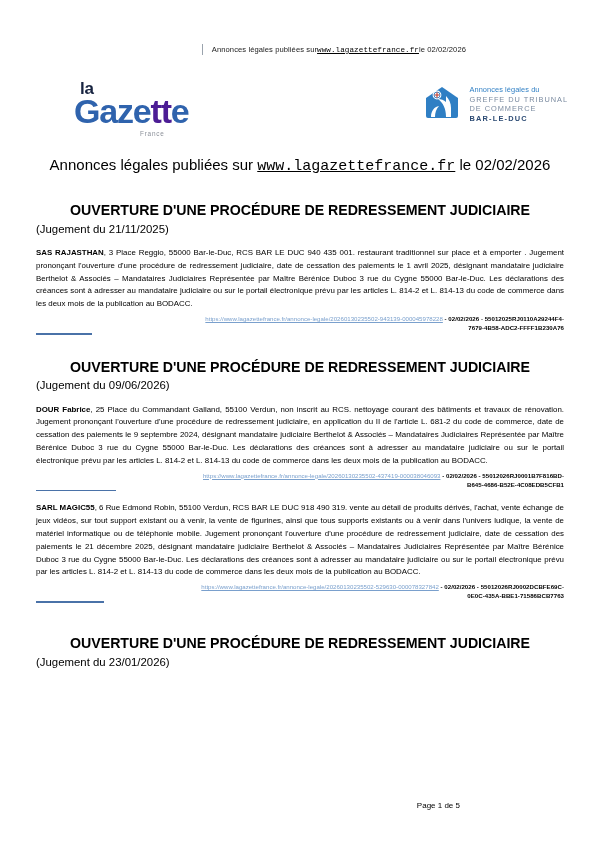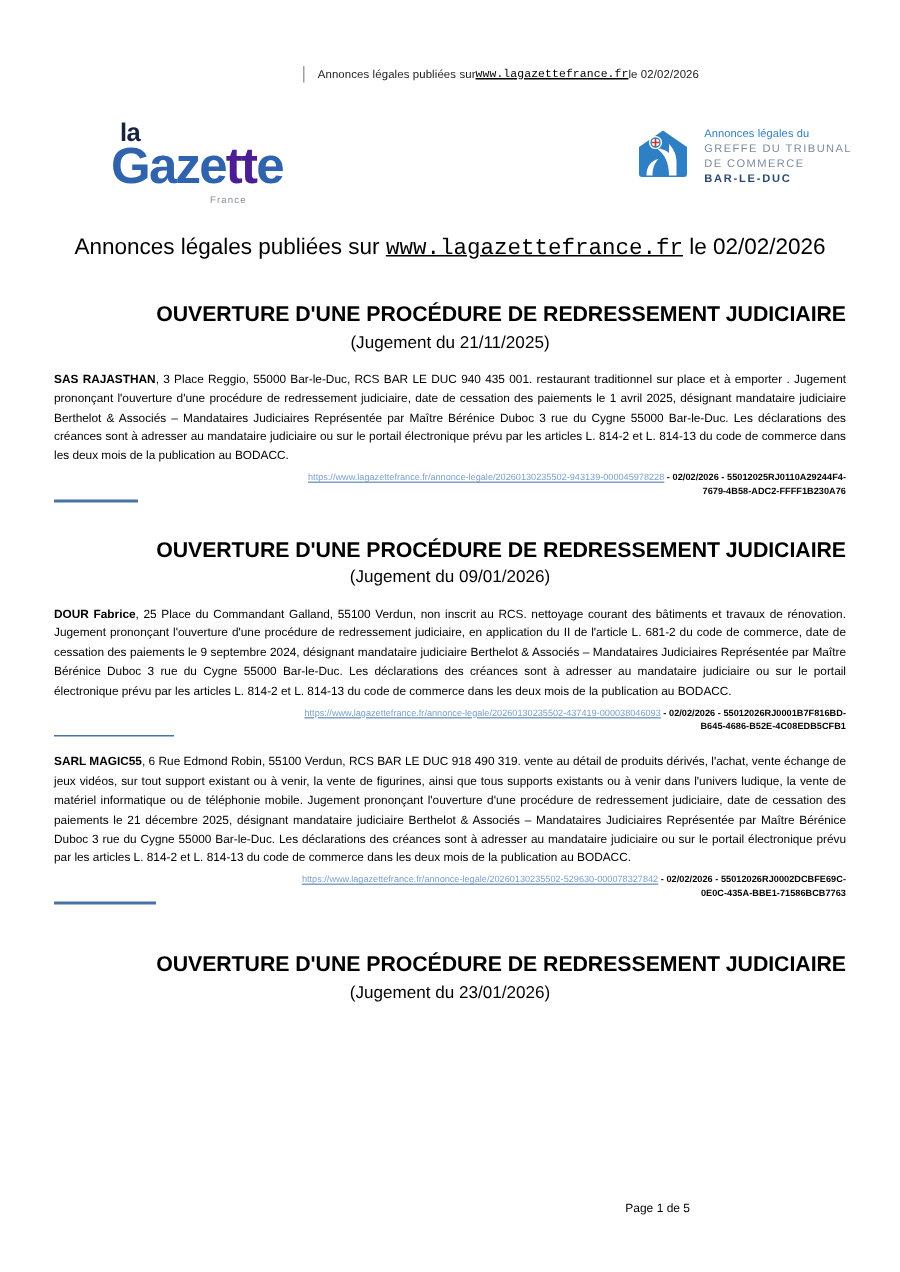--- a/index.html
+++ b/index.html
@@ -106,21 +106,21 @@
     letter-spacing: 0.12em;
     font-weight: 400;
   }
 
   
   .greffe-logo {
     position: absolute;
     right: 32px;
     top: 6px;
     display: flex;
-    align-items: center;
+    align-items: flex-end;
     gap: 8px;
   }
   .greffe-mark {
     width: 40px;
     height: 40px;
     position: relative;
     flex: 0 0 auto;
   }
   .greffe-text {
     line-height: 1.32;
@@ -157,31 +157,31 @@
 
   
   .content {
     position: absolute;
     top: 186px;
     left: 36px;
     width: 528px;
   }
 
   .section-title {
-    text-align: right;
+    text-align: center;
     font-weight: 700;
     font-size: 14.2px;
     letter-spacing: -0.002em;
     color: #000;
     margin: 0;
     padding: 0;
     line-height: 1.25;
   }
   .section-sub {
-    text-align: center;
+    text-align: left;
     font-size: 11.4px;
     color: #000;
     margin: 2px 0 0 0;
     line-height: 1.25;
   }
 
   .announce {
     margin-top: 11px;
   }
   .announce-body {
@@ -285,21 +285,21 @@
     <div class="announce">
       <p class="announce-body"><b>SAS RAJASTHAN</b><span>, 3 Place Reggio, 55000 Bar-le-Duc, RCS BAR LE DUC 940 435 001. restaurant traditionnel sur place et à emporter . Jugement prononçant l'ouverture d'une procédure de redressement judiciaire, date de cessation des paiements le 1 avril 2025, désignant mandataire judiciaire Berthelot &amp; Associés – Mandataires Judiciaires Représentée par Maître Bérénice Duboc 3 rue du Cygne 55000 Bar-le-Duc. Les déclarations des créances sont à adresser au mandataire judiciaire ou sur le portail électronique prévu par les articles L. 814-2 et L. 814-13 du code de commerce dans les deux mois de la publication au BODACC.</span></p>
       <div class="ref-line">
         <a class="ref-url">https://www.lagazettefrance.fr/annonce-legale/20260130235502-943139-000045978228</a><span class="ref-code"> - 02/02/2026 - 55012025RJ0110A29244F4-</span><br>
         <span class="ref-code">7679-4B58-ADC2-FFFF1B230A76</span>
       </div>
       <div class="ref-rule"></div>
     </div>
 
     <h1 class="section-title gap-title">OUVERTURE D'UNE PROCÉDURE DE REDRESSEMENT JUDICIAIRE</h1>
-    <div class="section-sub">(Jugement du 09/01/2026)</div>
+    <div class="section-sub">(Jugement du 09/06/2026)</div>
 
     <div class="announce">
       <p class="announce-body"><b>DOUR Fabrice</b><span>, 25 Place du Commandant Galland, 55100 Verdun, non inscrit au RCS. nettoyage courant des bâtiments et travaux de rénovation. Jugement prononçant l'ouverture d'une procédure de redressement judiciaire, en application du II de l'article L. 681-2 du code de commerce, date de cessation des paiements le 9 septembre 2024, désignant mandataire judiciaire Berthelot &amp; Associés – Mandataires Judiciaires Représentée par Maître Bérénice Duboc 3 rue du Cygne 55000 Bar-le-Duc. Les déclarations des créances sont à adresser au mandataire judiciaire ou sur le portail électronique prévu par les articles L. 814-2 et L. 814-13 du code de commerce dans les deux mois de la publication au BODACC.</span></p>
       <div class="ref-line">
         <a class="ref-url">https://www.lagazettefrance.fr/annonce-legale/20260130235502-437419-000038046093</a><span class="ref-code"> - 02/02/2026 - 55012026RJ0001B7F816BD-</span><br>
         <span class="ref-code">B645-4686-B52E-4C08EDB5CFB1</span>
       </div>
       <div class="ref-rule wide"></div>
     </div>
 

